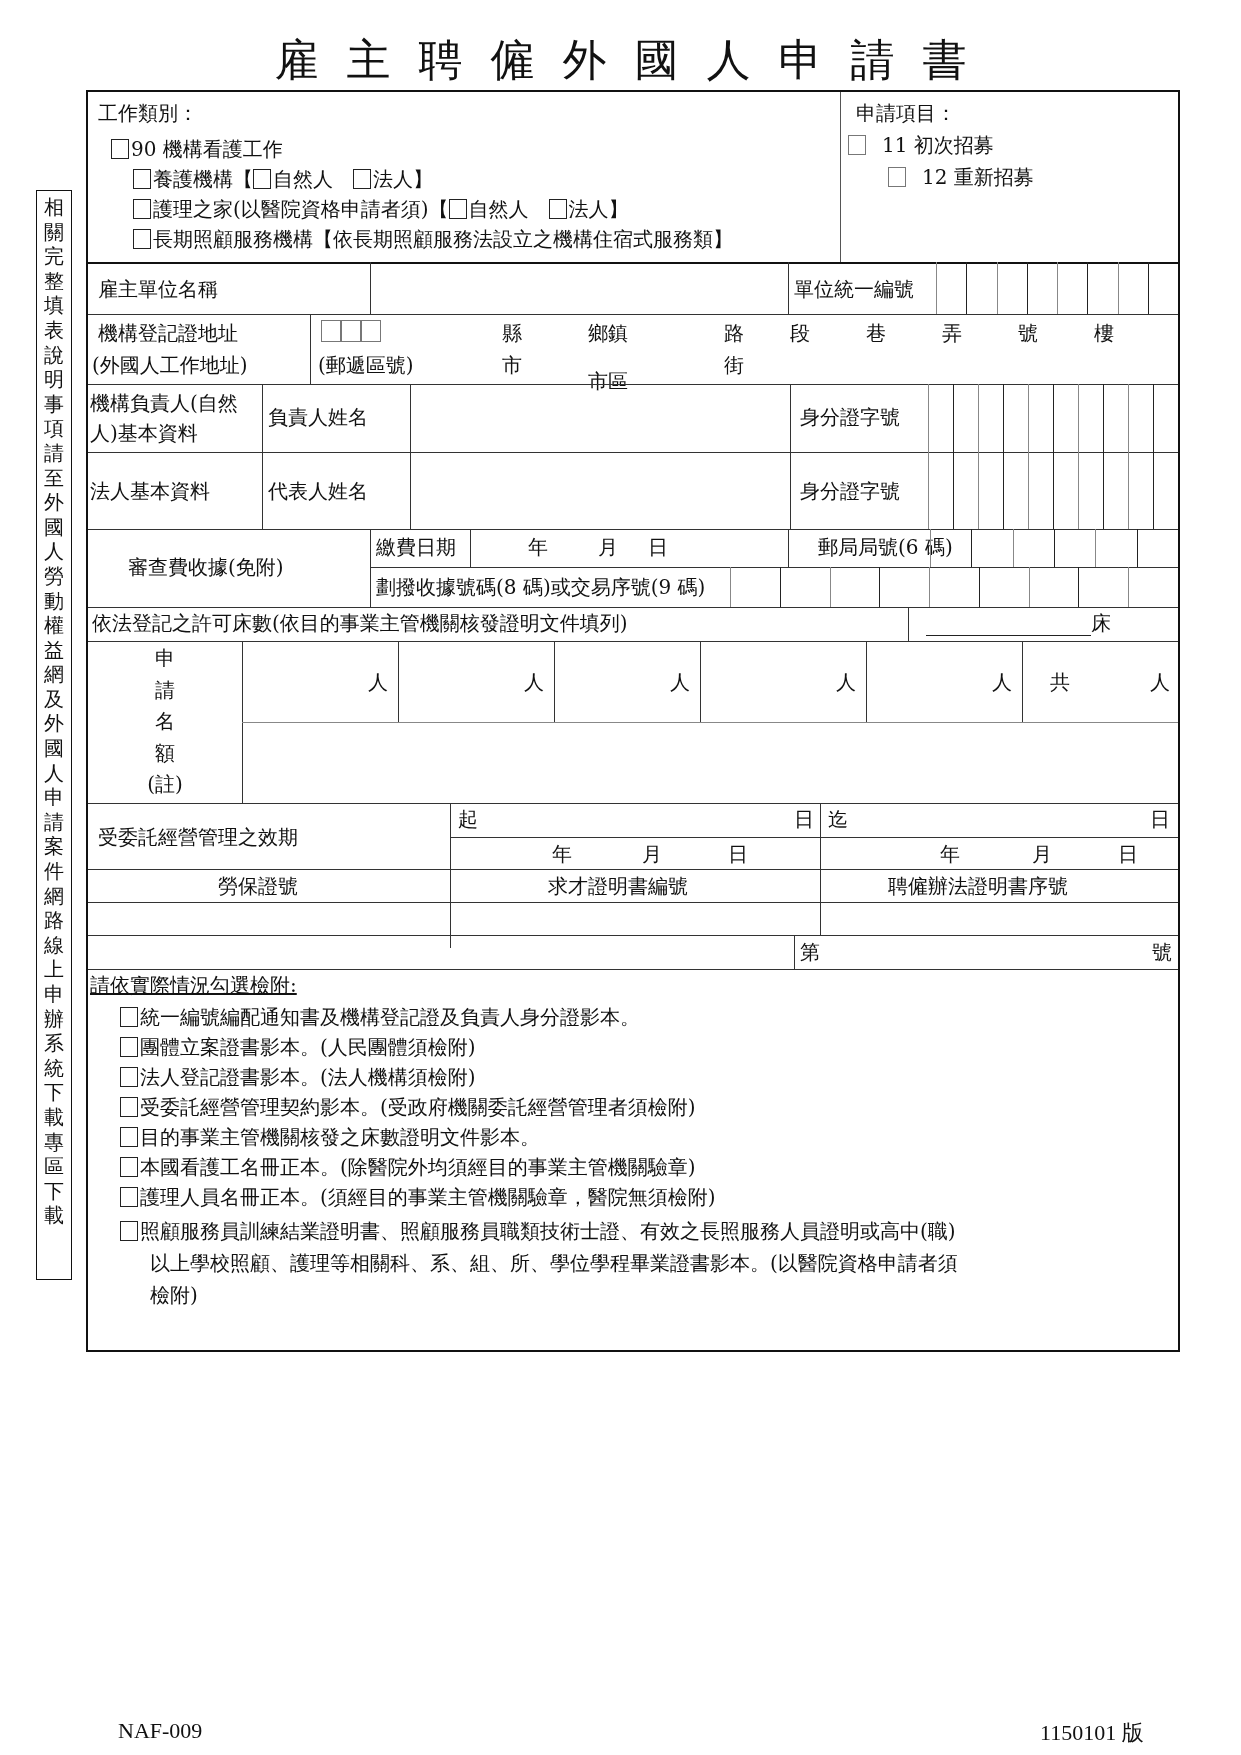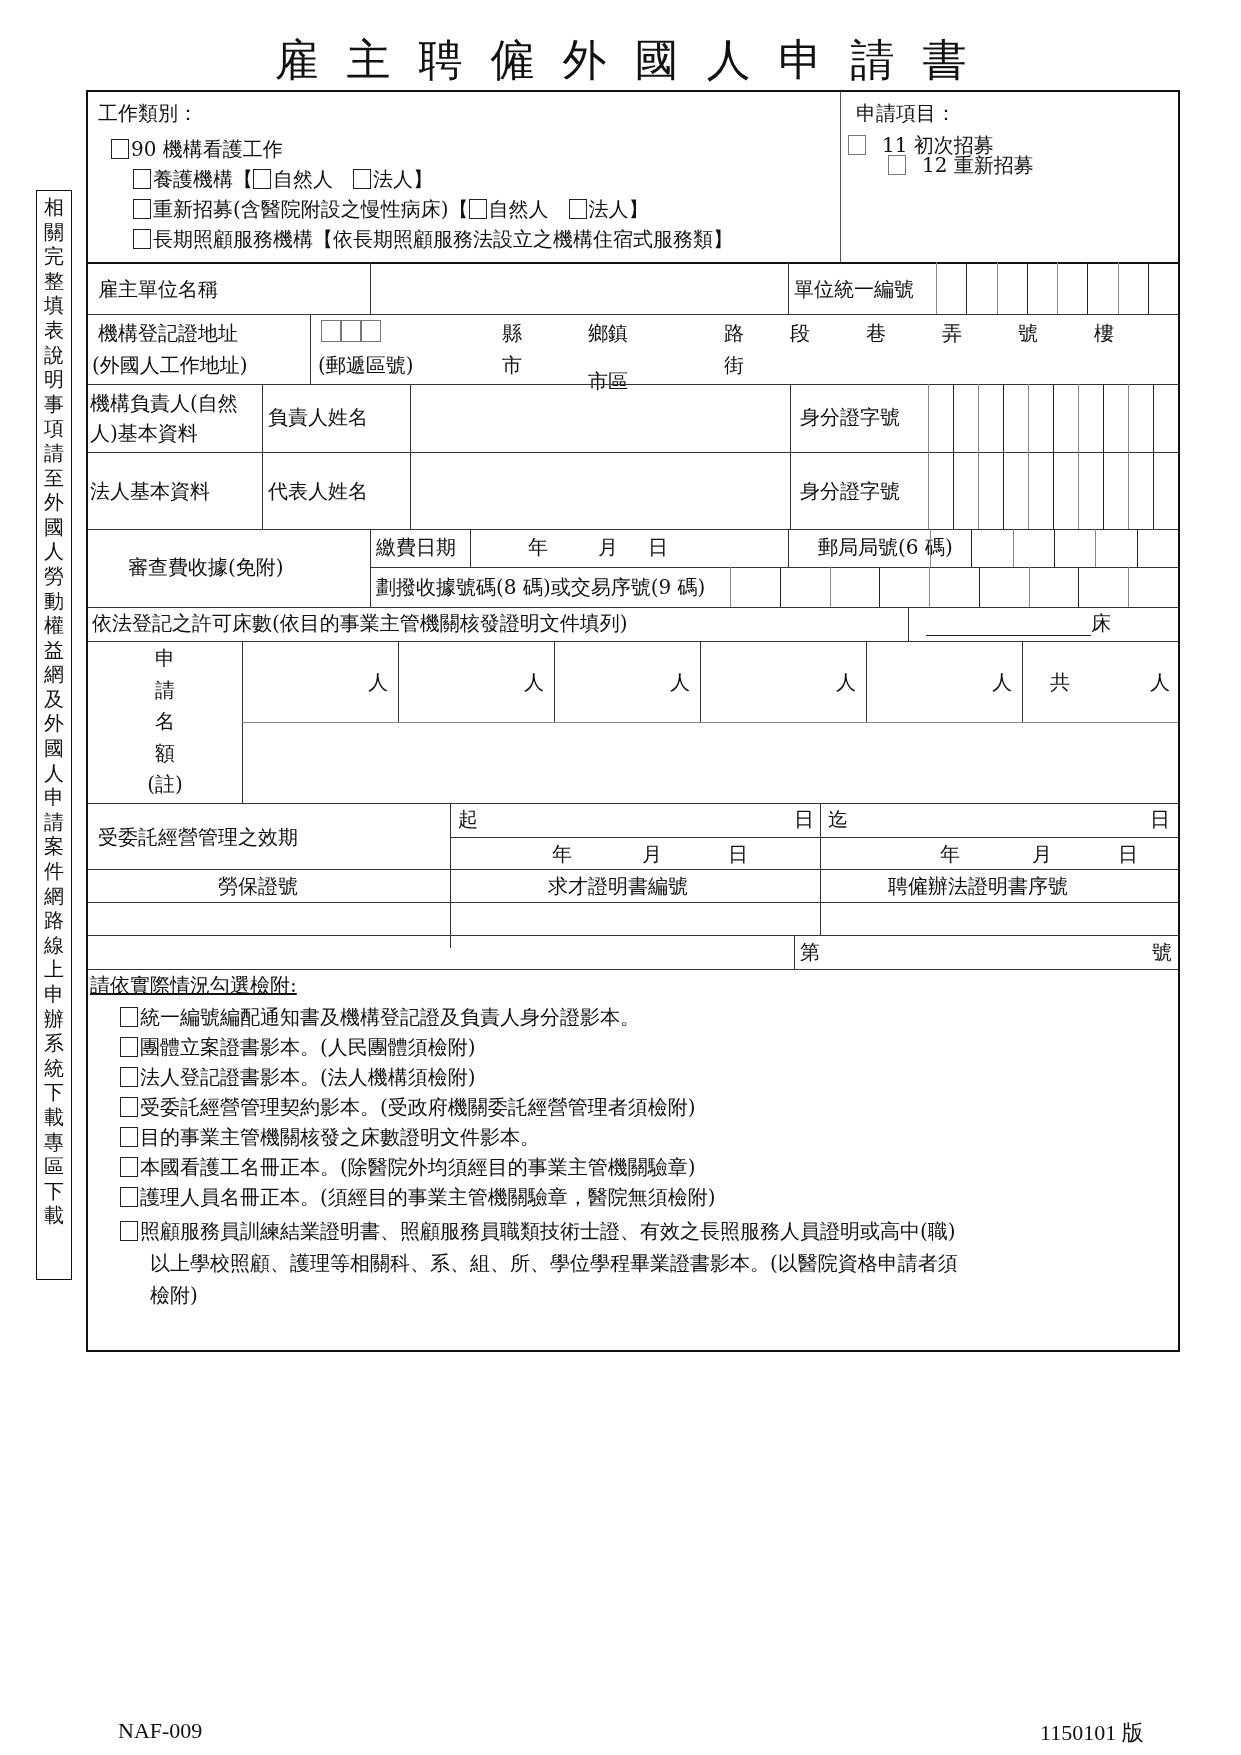--- a/index.html
+++ b/index.html
@@ -102,39 +102,39 @@
     <span>養護機構【</span>
     <span class="cb"></span>
     <span>自然人</span>
     <span style="width:20px;display:inline-block"></span>
     <span class="cb"></span>
     <span>法人</span>
     <span>】</span>
   </div>
   <div class="t row" style="left:45px; top:104px;">
     <span class="cb"></span>
-    <span>重新招募(含醫院附設之慢性病床)【</span>
+    <span>護理之家(以醫院資格申請者須)【</span>
     <span class="cb"></span>
     <span>自然人</span>
     <span style="width:20px;display:inline-block"></span>
     <span class="cb"></span>
     <span>法人</span>
     <span>】</span>
   </div>
   <div class="t row" style="left:45px; top:134px;">
     <span class="cb"></span>
     <span>長期照顧服務機構【依長期照顧服務法設立之機構住宿式服務類】</span>
   </div>
 
   <div class="t" style="left:768px; top:8px;">申請項目：</div>
   <div class="t row" style="left:760px; top:40px;">
     <span class="cb light"></span>
     <span style="margin-left:14px">11 初次招募</span>
   </div>
-  <div class="t row" style="left:760px; top:60px;padding-left:40px;">
+  <div class="t row" style="left:760px; top:72px;padding-left:40px;">
     <span class="cb light"></span>
     <span style="margin-left:14px">12 重新招募</span>
   </div>
 
   <div class="hl thick" style="left:0; top:170px; width:1090px;"></div>
 
   <div class="t" style="left:10px; top:184px;">雇主單位名稱</div>
   <div class="vl" style="left:282px; top:170px; height:52px;"></div>
   <div class="abs" style="left:284px; top:172px; width:416px; height:48px;"></div>
   <div class="vl" style="left:700px; top:170px; height:52px;"></div>

